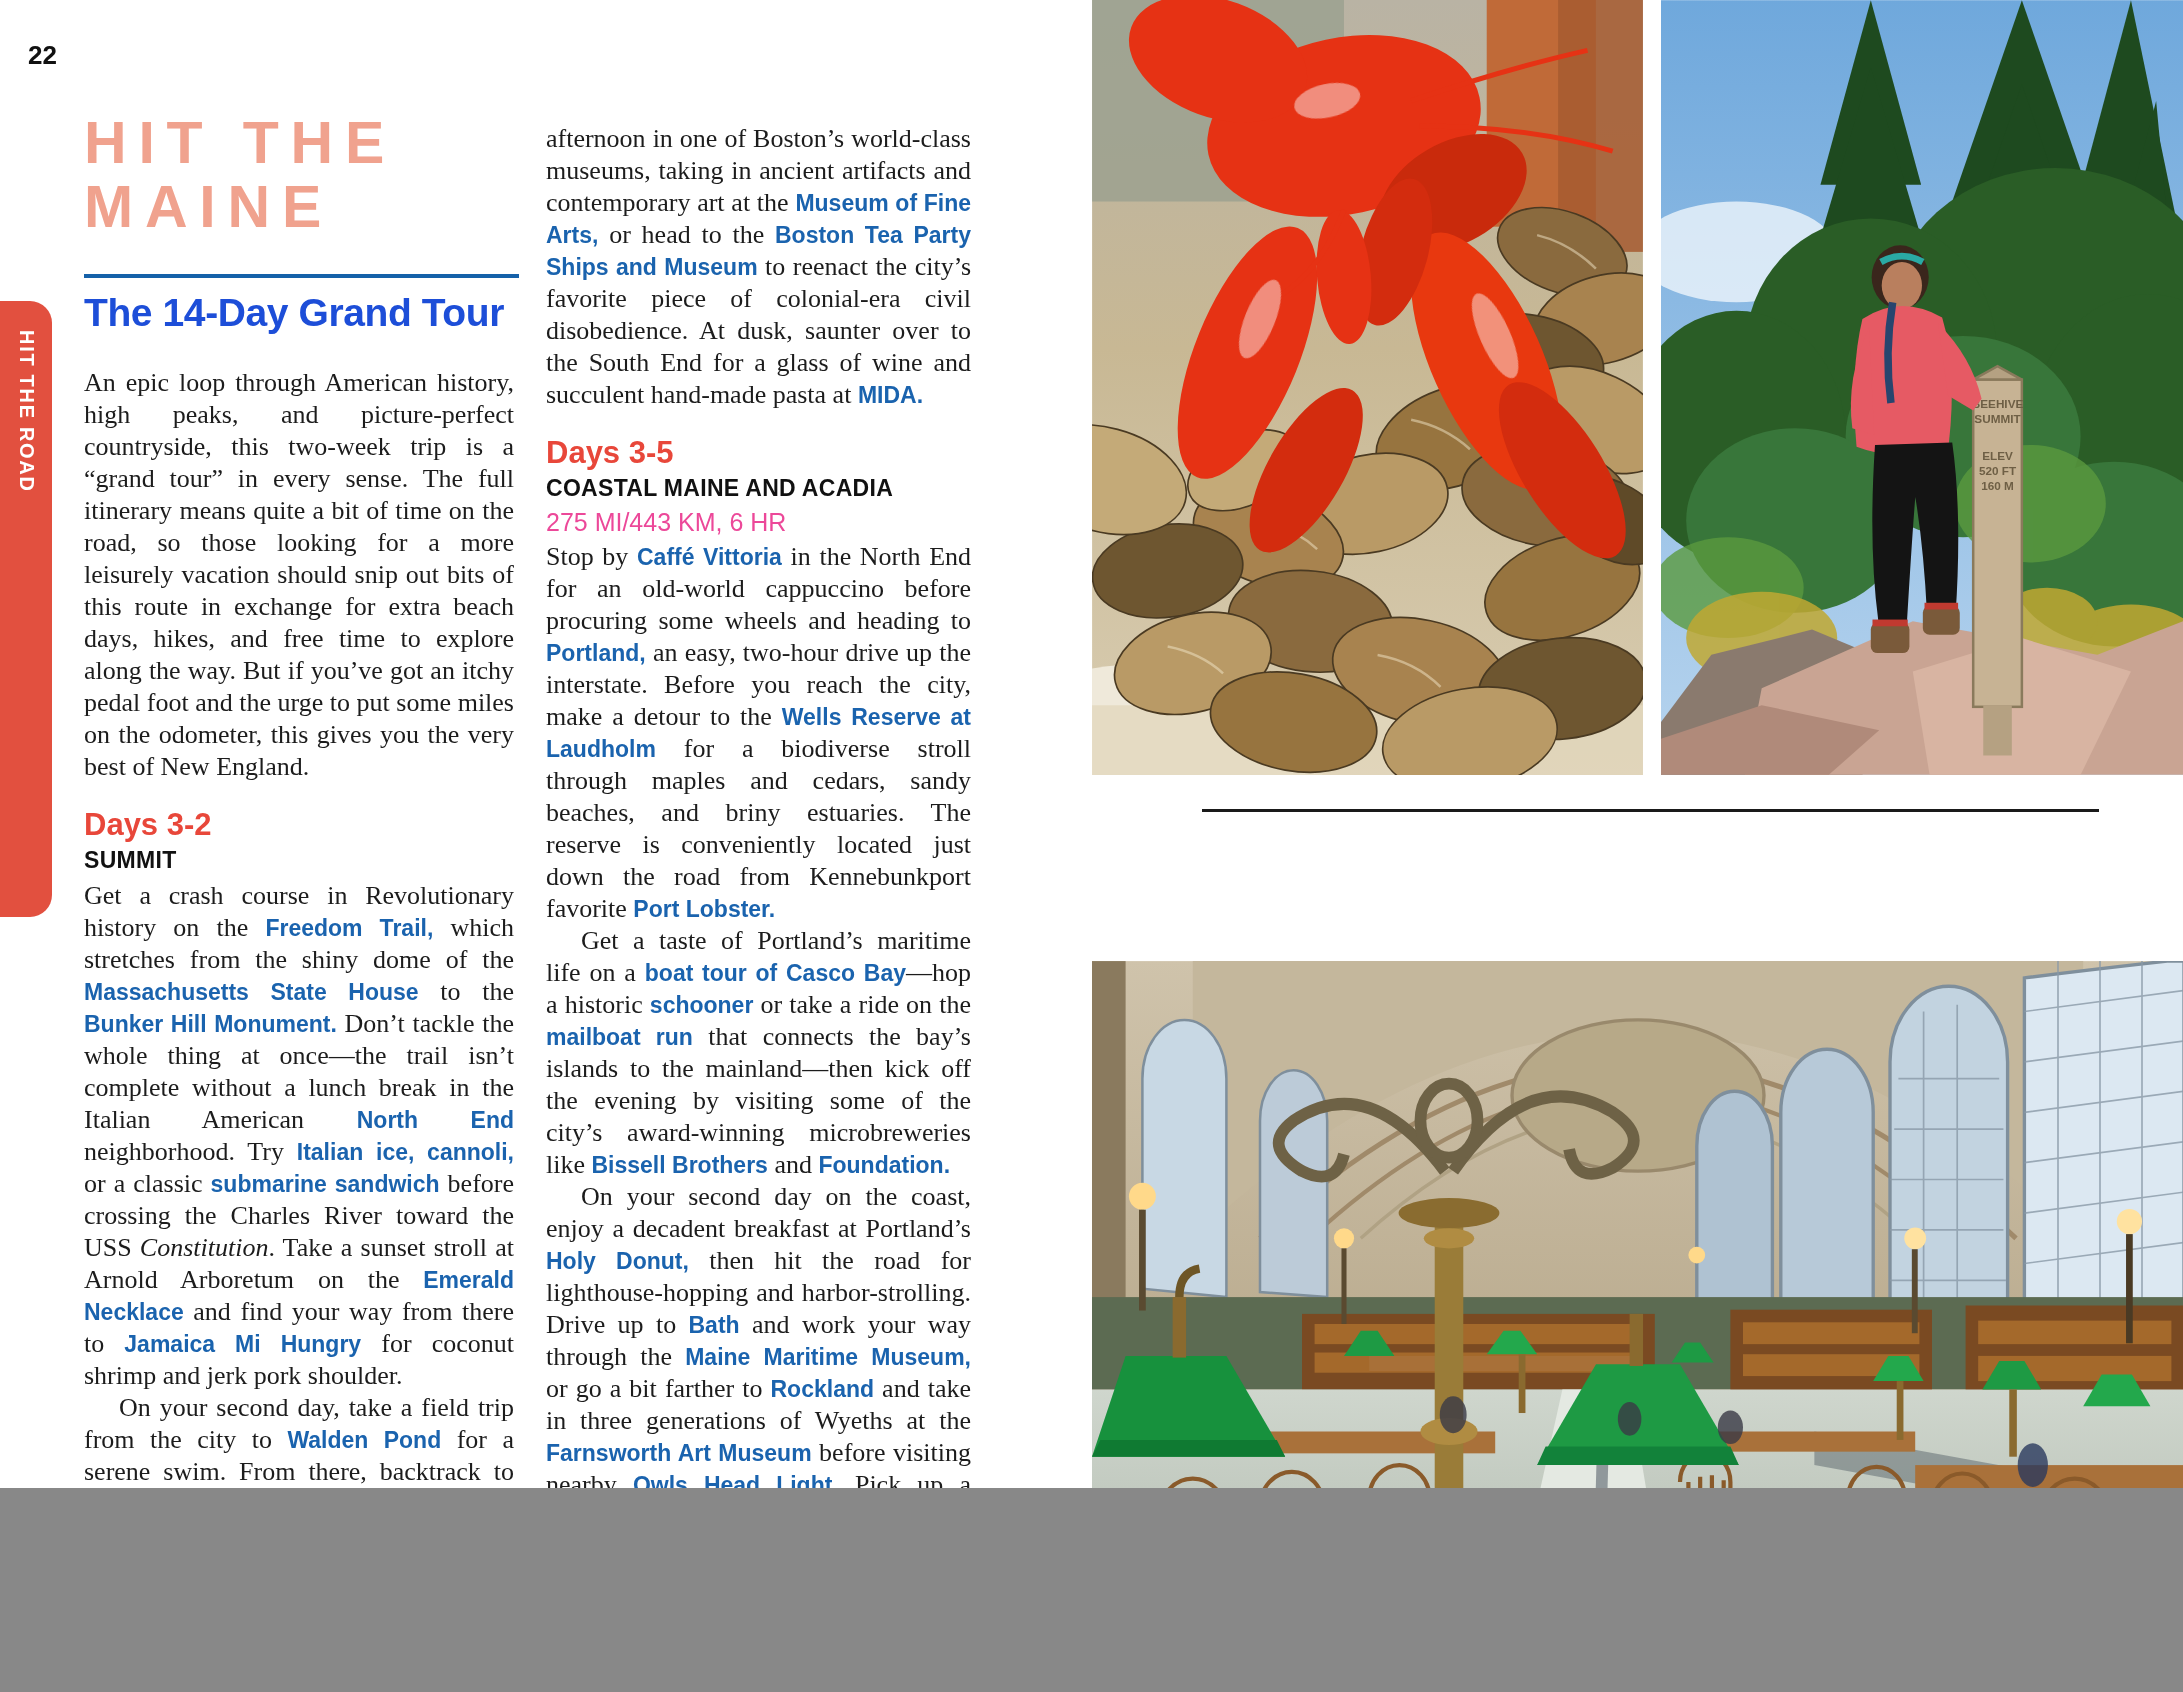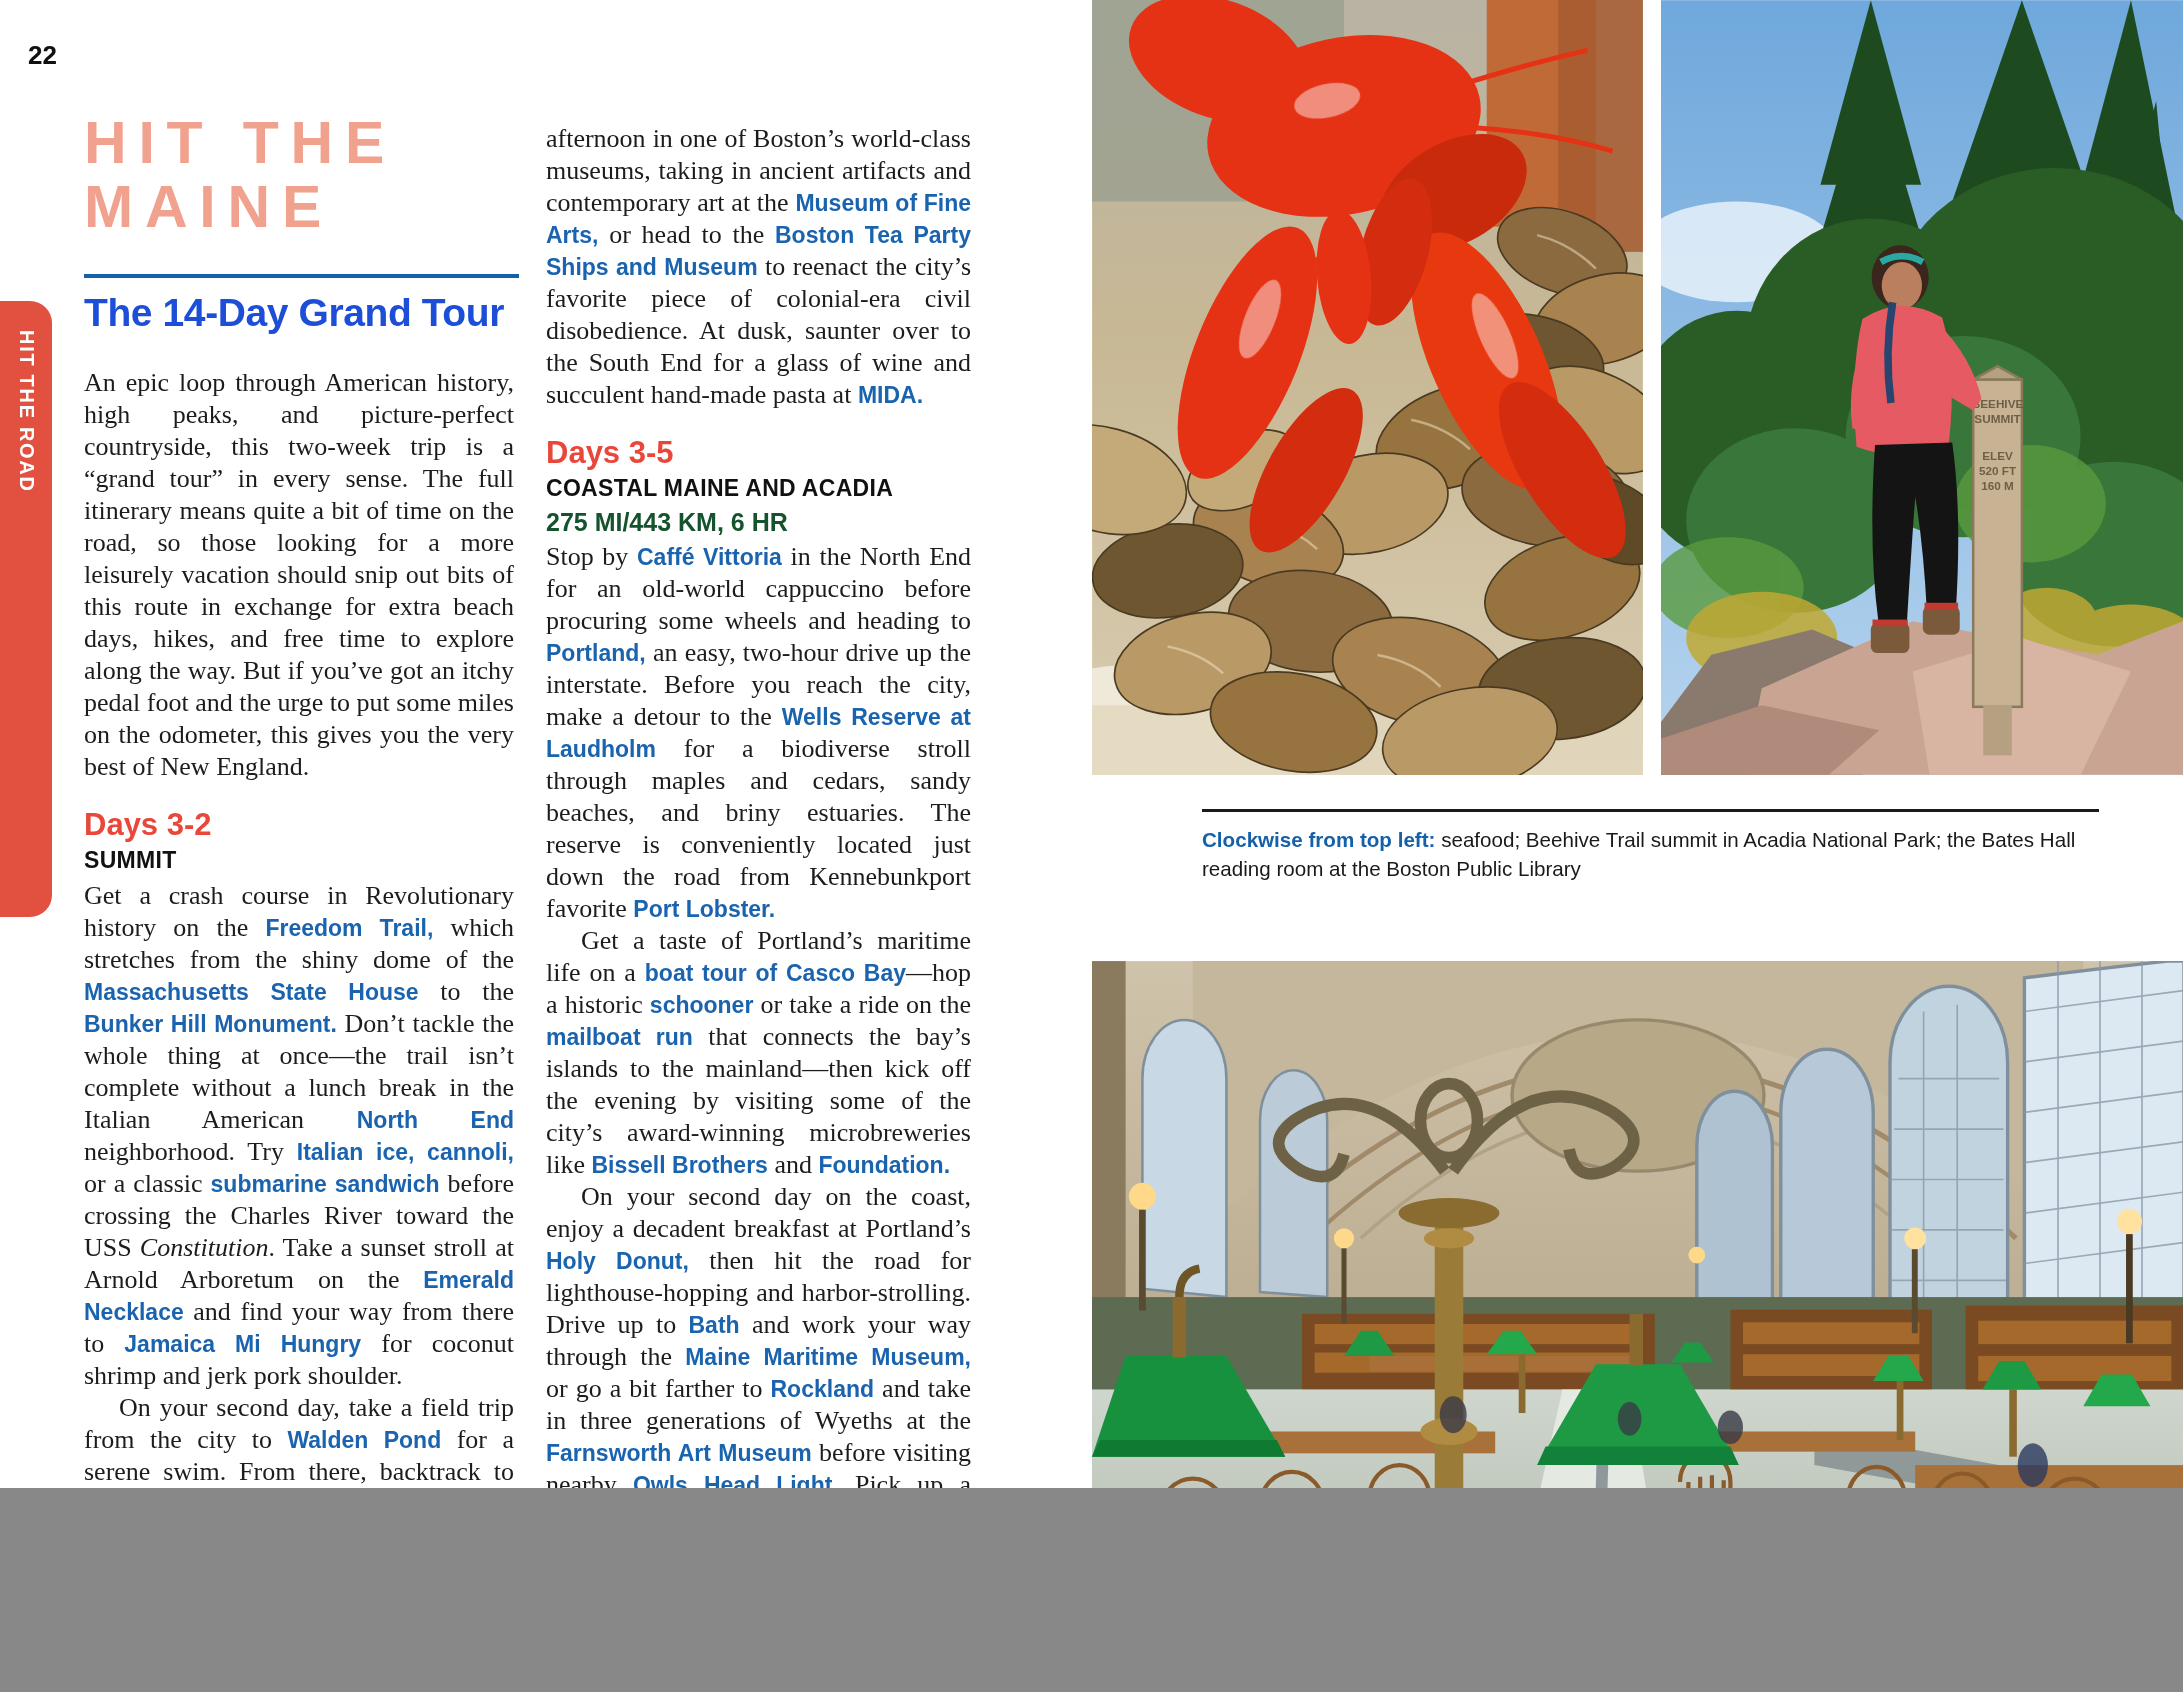--- a/index.html
+++ b/index.html
@@ -25,22 +25,22 @@
         font-size:39px;line-height:45px;color:#1d4ed8;letter-spacing:-0.4px;}
   .flow1{margin-top:32px;}
   .body-para{margin:0;font-size:26px;line-height:32px;text-align:justify;}
   .body-para.indent{text-indent:35px;}
   .plink{font-family:"Liberation Sans",sans-serif;font-weight:bold;font-size:23px;color:#1A63AE;}
   .ital{font-style:italic;}
   .day-heading{margin:25px 0 5px 0;font-family:"Liberation Sans",sans-serif;font-weight:bold;
         font-size:31px;line-height:34px;color:#E8473A;}
   .subheading{margin:0 0 6.7px 0;font-family:"Liberation Sans",sans-serif;font-weight:bold;
         font-size:23px;line-height:26px;color:#111;letter-spacing:0.3px;}
-  .route{margin:0 0 5px 0;font-family:"Liberation Sans",sans-serif;font-weight:bold;
-        font-size:25px;line-height:28.6px;color:#14532d;}
+  .route{margin:0 0 5px 0;font-family:"Liberation Sans",sans-serif;font-weight:normal;
+        font-size:25px;line-height:28.6px;color:#ec4899;}
   
   .photo{position:absolute;overflow:hidden;}
   .photo svg{display:block;}
   .photo-seafood{left:1092px;top:0;width:551px;height:775px;}
   .photo-hiker{left:1661px;top:0;width:522px;height:775px;}
   .photo-library{left:1092px;top:961px;width:1092px;height:731px;}
   
   .caption-rule{position:absolute;left:1202px;top:809px;width:897px;height:2.5px;background:#1a1a1a;}
   .caption{position:absolute;left:1202px;top:826px;width:917px;
         font-family:"Liberation Sans",sans-serif;font-size:20.6px;line-height:28.6px;color:#1a1a1a;}
@@ -220,21 +220,20 @@
         <path d="M255 530 q-8 120 4 210 l34 2 q6 -100 10 -150 q10 60 14 140 l34 0 q8 -120 -4 -205" fill="#141414"></path>
         <rect x="250" y="742" width="46" height="36" rx="8" fill="#7a5a3a"></rect>
         <rect x="312" y="722" width="44" height="34" rx="8" fill="#7a5a3a"></rect>
         <rect x="252" y="738" width="42" height="8" fill="#c03a30"></rect>
         <rect x="314" y="718" width="40" height="8" fill="#c03a30"></rect>
       </g>
     </svg>
   </div>
 
   <div class="caption-rule"></div>
-  <div class="caption"><span class="caption-lead">Clockwise from top left:</span><span> seafood; Beehive Trail summit in Acadia National Park; the Bates Hall reading room at the Boston Public Library</span></div>
 
   <div class="photo photo-library">
     <svg width="1092" height="731" viewBox="0 0 1300 870" xmlns="http://www.w3.org/2000/svg">
       <defs>
         <linearGradient id="vault" x1="0" y1="0" x2="0" y2="1">
           <stop offset="0" stop-color="#cfc3ab"></stop>
             <stop offset="1" stop-color="#a99878"></stop>
         </linearGradient>
         <linearGradient id="floorg" x1="0" y1="0" x2="0" y2="1">
           <stop offset="0" stop-color="#cfd6cd"></stop>

